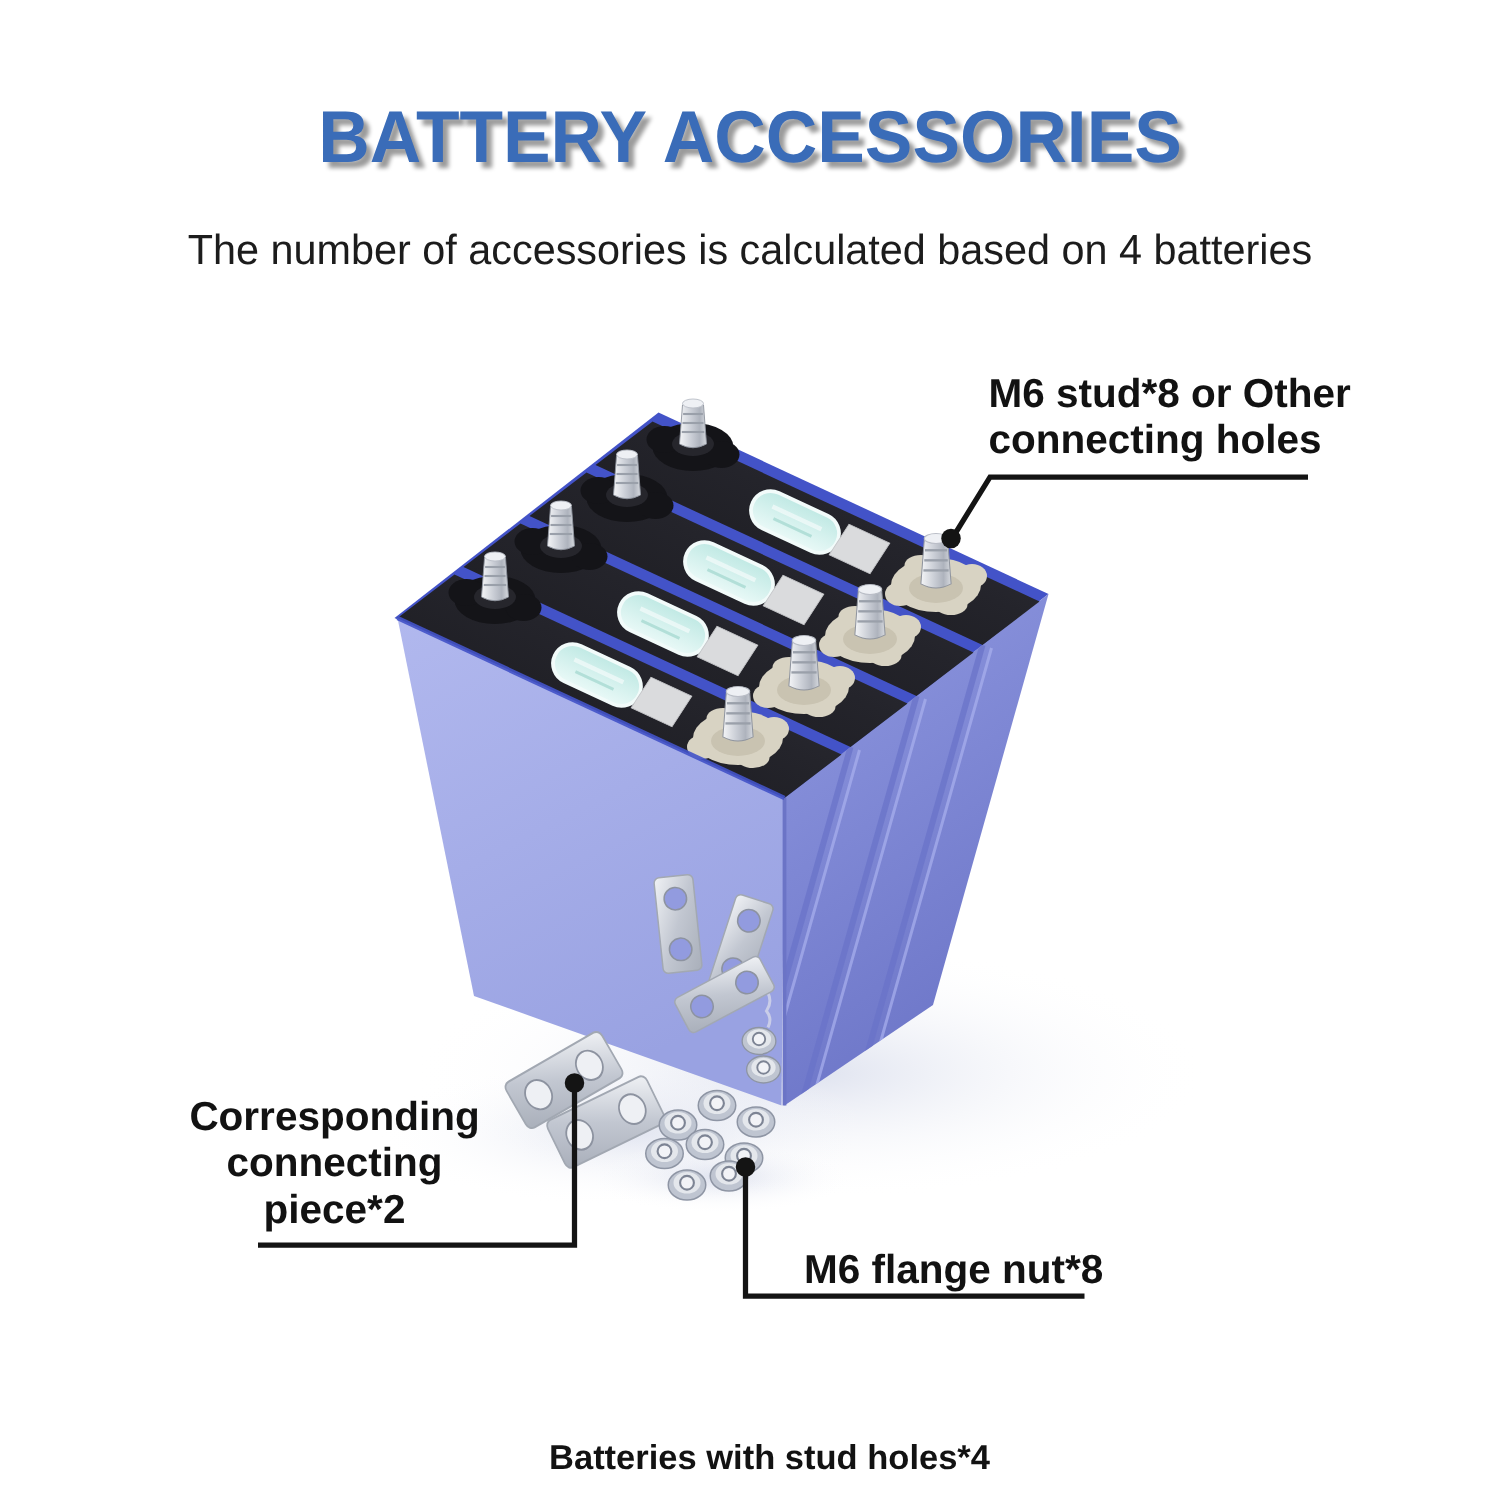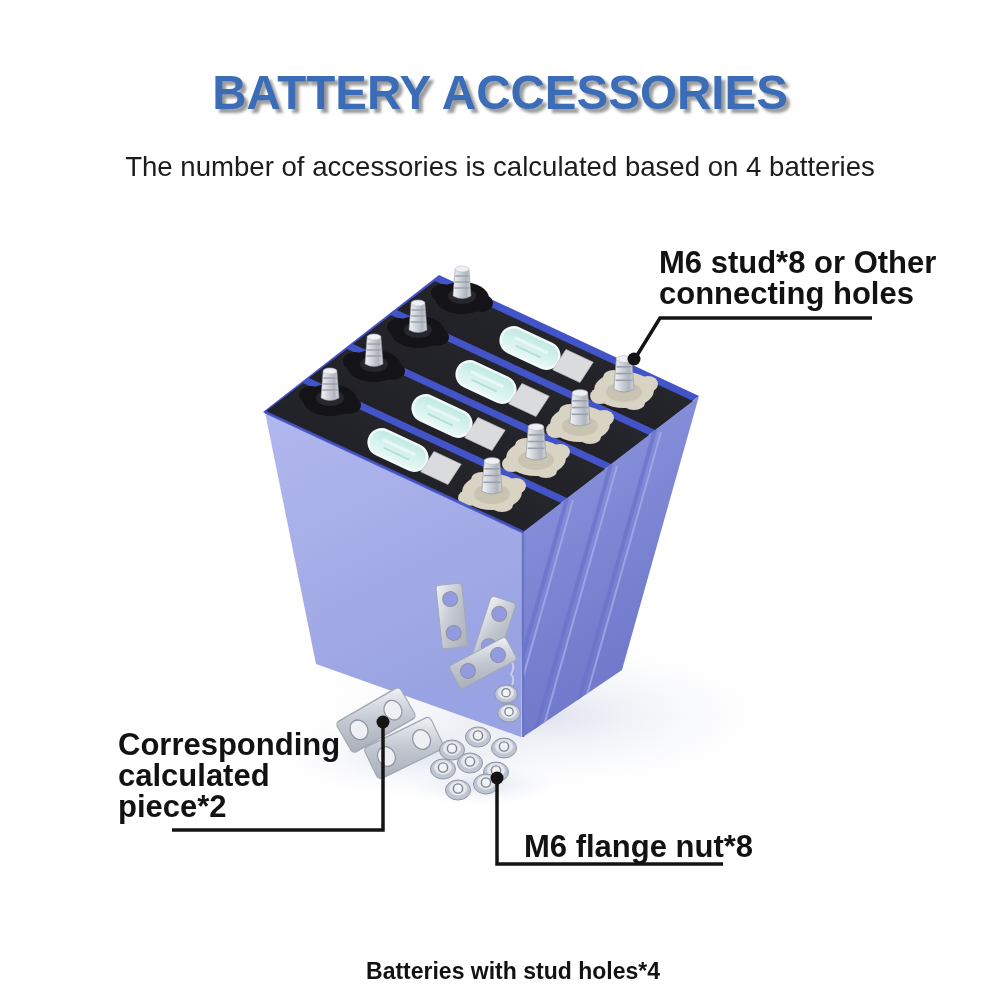--- a/index.html
+++ b/index.html
@@ -10,25 +10,25 @@
   .title{position:absolute;top:64px;left:0;width:1000px;margin:0;
          text-align:center;font-weight:bold;font-size:49px;letter-spacing:0px;
          color:var(--title-blue,#3a6cb8);
          text-shadow:4px 4px 3px var(--title-shadow,#9b9b9b);
          transform:scaleX(.97);transform-origin:center;}
   .subtitle{position:absolute;top:150px;left:0;width:1000px;margin:0;
             text-align:center;font-weight:400;font-size:28px;line-height:34px;
             color:var(--subtitle-text,#1c1c1c);
             transform:scaleX(.985);transform-origin:center;}
 
-  .callout{position:absolute;font-weight:bold;font-size:31px;line-height:31px;
+  .callout{position:absolute;font-weight:bold;font-size:27px;line-height:31px;
            color:var(--annotation-text,#121212);white-space:nowrap;}
   #co-stud{left:659px;top:247px;text-align:left;}
-  #co-piece{left:118px;top:729px;width:210px;text-align:left;}
-  #co-nut{left:524px;top:831px;}
+  #co-piece{left:118px;top:729px;width:210px;text-align:center;}
+  #co-nut{left:536px;top:831px;}
   .caption{position:absolute;top:945px;left:0;width:1000px;margin:13px;
            text-align:center;font-weight:bold;font-size:23px;
            color:var(--annotation-text,#121212);}
 
   svg{position:absolute;inset:0;}
   .cell-top{fill:url(#gradTop);}
   .edge-blue{stroke:var(--case-edge-blue,#4353c8);}
   .pad{fill:var(--terminal-pad-cream,#d8d3c3);}
   .sticker{fill:var(--sticker-silver,#dadbdd);stroke:#c4c5c8;stroke-width:.6;}
   .callout-line{fill:none;stroke:var(--callout-line,#141414);stroke-width:3.5px;}
@@ -216,21 +216,21 @@
     </g>
   </svg>
 
   <div class="callout" id="co-stud">
     <div>M6 stud*8 or Other</div>
     <div>connecting holes</div>
   </div>
 
   <div class="callout" id="co-piece">
     <div>Corresponding</div>
-    <div>calculated</div>
+    <div>connecting</div>
     <div>piece*2</div>
   </div>
 
   <div class="callout" id="co-nut">
     <div>M6 flange nut*8</div>
   </div>
 
   <p class="caption">Batteries with stud holes*4</p>
 
 </div>

